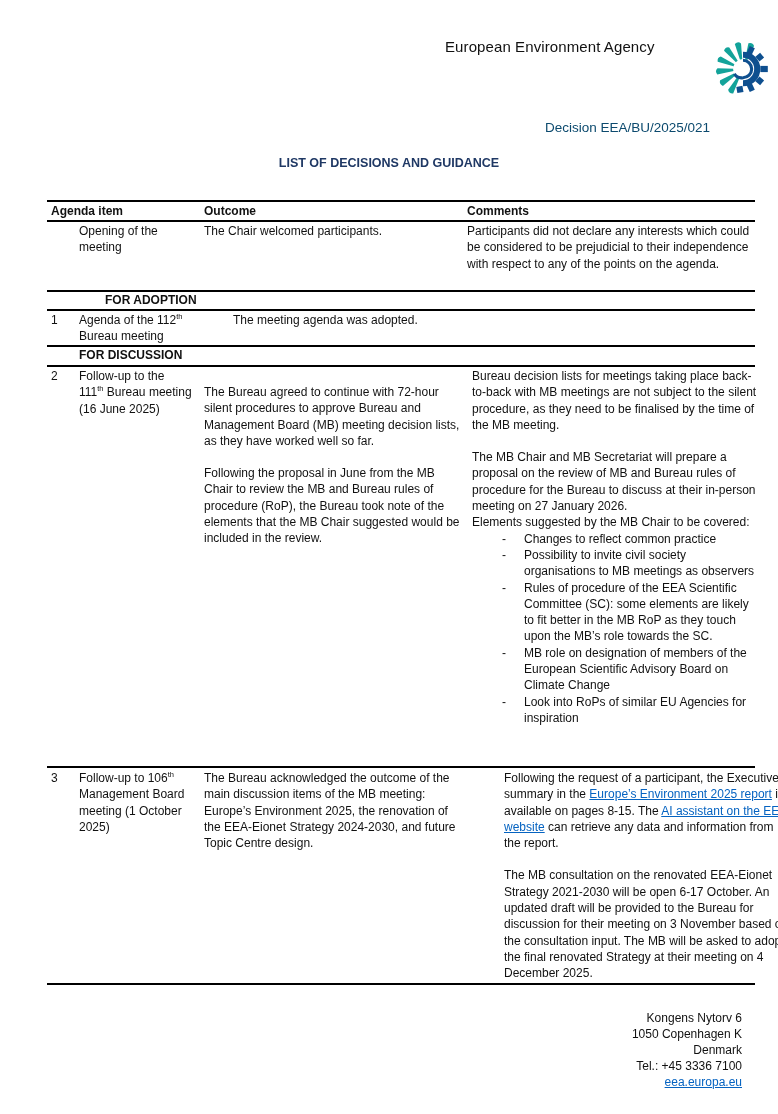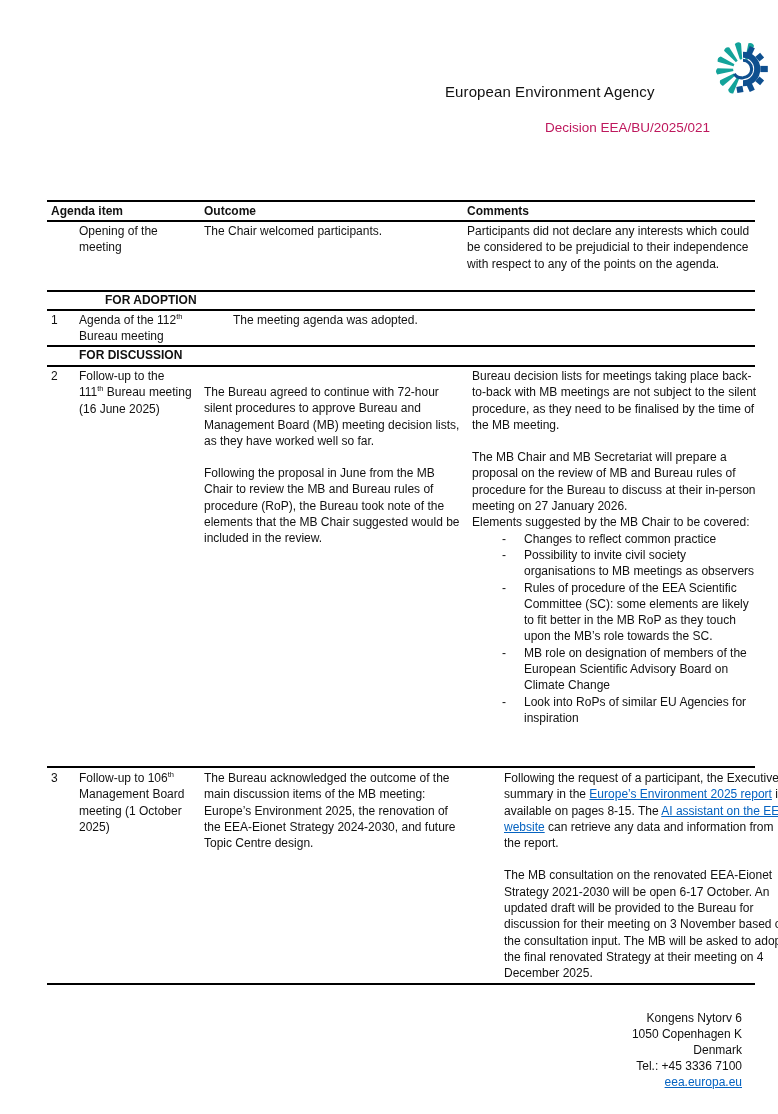--- a/index.html
+++ b/index.html
@@ -9,36 +9,36 @@
     font-family: "Liberation Sans", sans-serif;
     color: #111111;
     font-size: 12px;
     overflow: hidden;
   }
   .header-logo {
     position: absolute;
     top: 38px;
     left: 445px;
     display: flex;
-    align-items: flex-end;
+    align-items: flex-start;
     gap: 47px;
   }
   .agency-name {
     font-size: 15px;
     font-weight: normal;
     color: #111;
     letter-spacing: 0.1px;
   }
   .logo-svg { margin-left: 10px; width: 62px; height: 62px; }
   .decision-ref {
     position: absolute;
     top: 120px;
     left: 545px;
     font-size: 13.5px;
-    color: #be185d;
+    color: #0c4a6e;
   }
   .title-block {
     position: absolute;
     top: 154px;
     left: 0;
     width: 778px;
     text-align: center;
     color: #1f3864;
     font-weight: bold;
     font-size: 12.5px;
@@ -104,20 +104,21 @@
     </g>
     <circle cx="50" cy="50" r="16" fill="#ffffff"></circle>
     <path d="M50 36 A14 14 0 0 1 50 64" stroke="#0e4f8f" stroke-width="5" fill="none"></path>
     <path d="M36 58 A14 14 0 0 0 50 64" stroke="#0e4f8f" stroke-width="5" fill="none"></path>
   </svg>
 </div>
 
 <div class="decision-ref">Decision EEA/BU/2025/021</div>
 
 <div class="title-block">
+  <div>LIST OF DECISIONS AND GUIDANCE</div>
 </div>
 
 <div class="table">
   <div class="hline" style="top:0px;"></div>
 
   <div class="cell bold" style="top:3px; left:4px;">Agenda item</div>
   <div class="cell bold" style="top:3px; left:157px;">Outcome</div>
   <div class="cell bold" style="top:3px; left:420px;">Comments</div>
   <div class="hline" style="top:20px;"></div>
 

